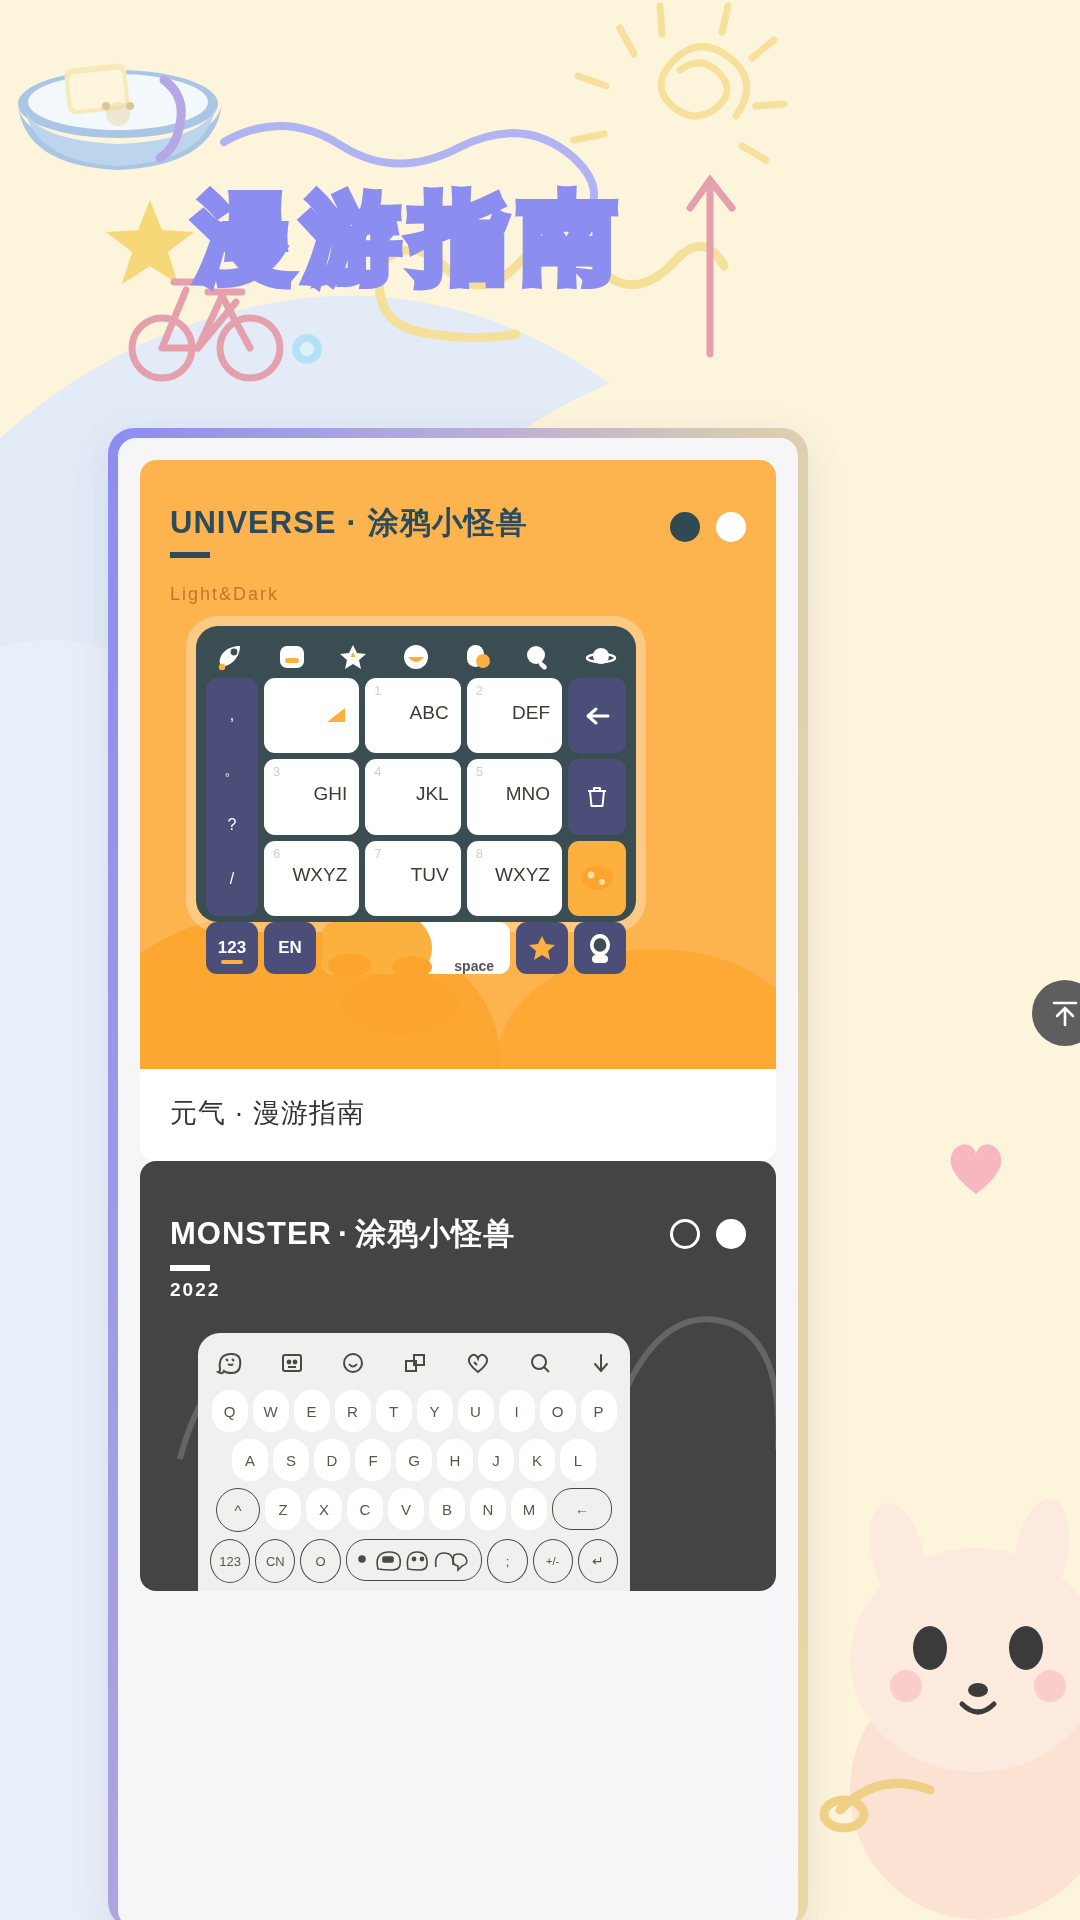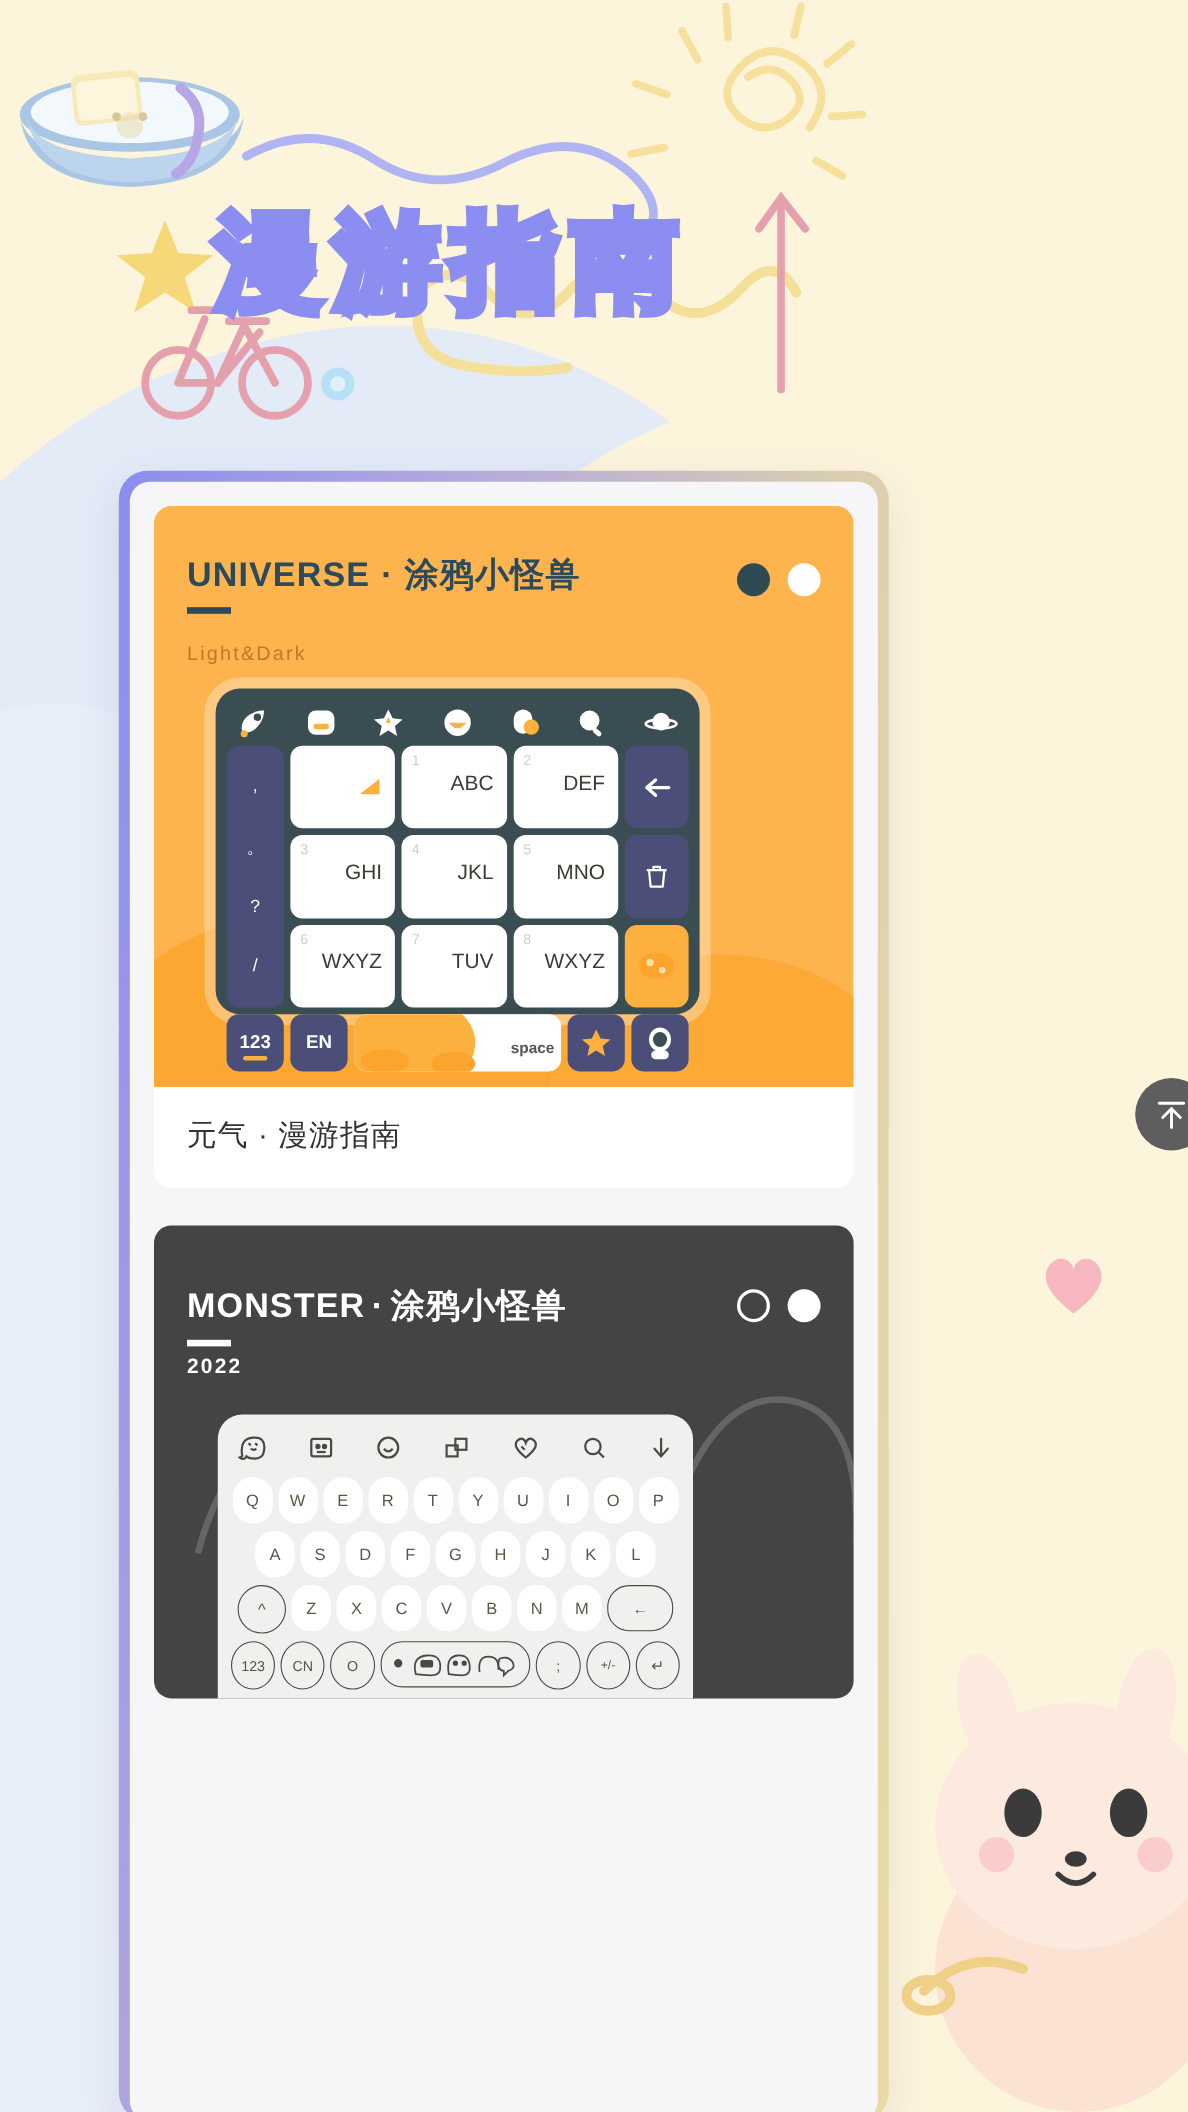--- a/index.html
+++ b/index.html
@@ -62,21 +62,21 @@
   }
   .screen {
     width: 100%; height: 100%;
     background: #f6f6f8; border-radius: 18px;
     padding: 22px 22px 0 22px; overflow: hidden;
   }
 
   
   .card { border-radius: 16px; overflow: hidden; background: #fff; }
   .card-hero {
-    position: relative; height: 528px; overflow: hidden;
+    position: relative; height: 609px; overflow: hidden;
     background: #fdb44f;
   }
   .hero-planet {
     position: absolute; border-radius: 50%; background: #fca42c; opacity: .85;
   }
   .card-head {
     position: absolute; left: 30px; top: 42px; z-index: 4;
   }
   .card-title-row { display: flex; align-items: baseline; }
   .card-title {
@@ -120,21 +120,21 @@
   .rkey { flex: 1; background: #4a4e79; border-radius: 11px; display: flex; align-items: center; justify-content: center; color: #fff; }
   .kb-bottom { display: flex; gap: 6px; height: 52px; margin-top: 6px; }
   .b-key { background: #4a4e79; border-radius: 11px; display: flex; align-items: center; justify-content: center; color: #fff; font-size: 17px; font-weight: 600; position: relative; }
   .b-key .underline { position: absolute; bottom: 10px; width: 22px; height: 4px; background: #fcb13f; border-radius: 2px; }
 
   .card-body { padding: 26px 30px 30px 30px; background: #fff; }
   .card-name { font-size: 27px; color: #333; letter-spacing: 1px; }
   .card-desc { margin-top: 16px; font-size: 21px; color: #b4b4b4; letter-spacing: .5px; }
 
   
-  .card2 { margin-top: 34px; border-radius: 16px; overflow: hidden; background: #444; position: relative; height: 430px; }
+  .card2 { border-radius: 16px; overflow: hidden; background: #444; position: relative; height: 430px; }
   .card2-head { position: absolute; left: 30px; top: 52px; z-index: 4; }
   .card2-title { font-size: 31px; font-weight: 700; color: #fff; letter-spacing: 1px; }
   .card2-rule { width: 40px; height: 6px; background: #fff; margin-top: 10px; }
   .card2-sub { margin-top: 8px; font-size: 19px; color: #fff; font-weight: 600; letter-spacing: 2px; }
   .dots2 { position: absolute; right: 30px; top: 58px; display: flex; gap: 16px; z-index: 5; }
   .dot2 { width: 30px; height: 30px; border-radius: 50%; }
   .dot2.ring { border: 3px solid #ffffff; }
   .dot2.fill { background: #ffffff; }
 
   .kb-light {
@@ -412,21 +412,21 @@
           </div>
 
           <div class="kb-bottom">
             <div class="b-key" style="flex:0 0 52px">
               <span>123</span>
               <span class="underline"></span>
             </div>
             <div class="b-key" style="flex:0 0 52px">
               <span>EN</span>
             </div>
-            <div class="b-key" style="flex:1; background:#fff; justify-content:flex-end; align-items:center; padding:7px 6px 0 0; overflow:hidden; position:relative">
+            <div class="b-key" style="flex:1; background:#fff; justify-content:flex-end; align-items:flex-end; padding:7px 16px 0 0; overflow:hidden; position:relative">
               <div style="position:absolute; left:-20px; top:-16px; width:130px; height:84px; background:#fcb13f; border-radius:0 60% 60% 0/0 70% 70% 0"></div>
               <div style="position:absolute; left:6px; top:32px; width:44px; height:22px; background:#fca42c; border-radius:50%"></div>
               <div style="position:absolute; left:70px; top:34px; width:40px; height:22px; background:#fca42c; border-radius:50%"></div>
               <div style="position:absolute; left:62px; top:4px; width:22px; height:14px; background:#fcc濃66; border-radius:50%"></div>
               <span style="position:relative; font-size:14px; color:#555;">space</span>
             </div>
             <div class="b-key" style="flex:0 0 52px">
               <svg width="30" height="28" viewBox="0 0 30 28">
                   <path d="M15 2 L19 10 L28 11 L21 17 L23 26 L15 21 L7 26 L9 17 L2 11 L11 10 Z" fill="#fcb13f"></path>
                 </svg>

